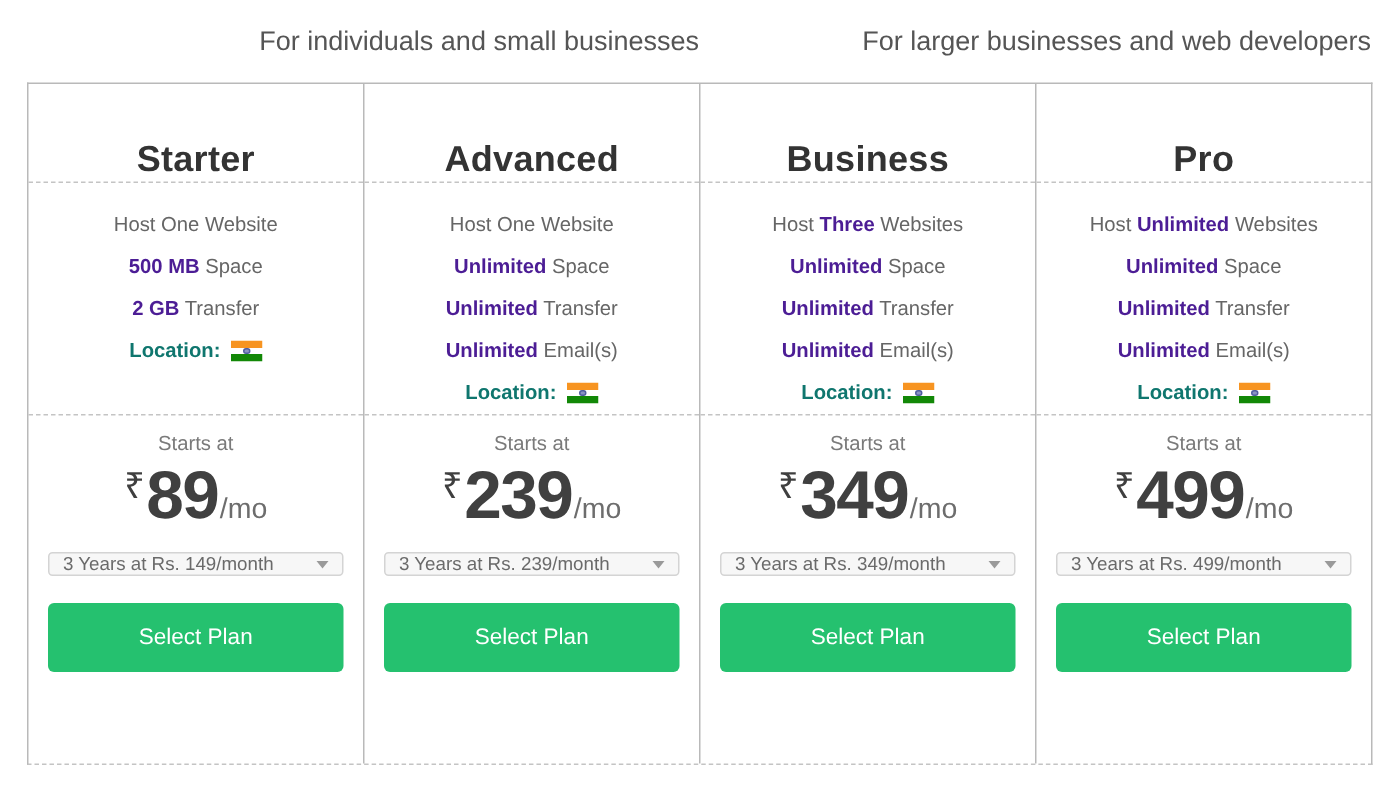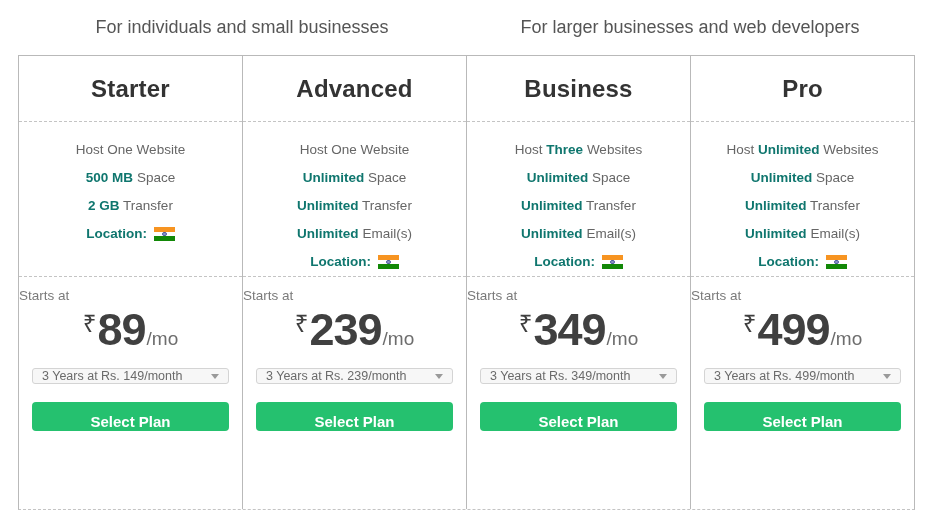--- a/index.html
+++ b/index.html
@@ -26,21 +26,21 @@
   .taglines {
     display: flex;
     height: 55px;
     align-items: center;
     padding: 0 18px;
     box-sizing: border-box;
   }
   .tagline {
     font-size: 18px;
     color: #555555;
-    text-align: center;
+    text-align: right;
     white-space: nowrap;
     font-weight: normal;
   }
   .tagline-left  { width: 448px; }
   .tagline-right { width: 448px; }
 
   
   .table {
     position: relative;
     margin: 0 18px;
@@ -59,21 +59,21 @@
     border-right: 1px solid #b9b9b9;
     display: flex;
     flex-direction: column;
   }
   .col:last-child { border-right: none; }
 
   
   .plan-head {
     height: 66px;
     display: flex;
-    align-items: center;
+    align-items: flex-end;
     justify-content: center;
     border-bottom: 1px dashed #c4c4c4;
     box-sizing: border-box;
   }
   .plan-name {
     font-size: 24px;
     font-weight: bold;
     color: #333333;
     letter-spacing: .2px;
   }
@@ -85,21 +85,21 @@
     border-bottom: 1px dashed #c4c4c4;
     height: 155px;
   }
   .feature {
     text-align: center;
     font-size: 13.5px;
     color: #666666;
     line-height: 28px;
     white-space: nowrap;
   }
-  .feature b { color: #0f766e; font-weight: bold; }
+  .feature b { color: #4c1d95; font-weight: bold; }
   .feature .label { color: #0f766e; font-weight: bold; }
 
   
   .flag {
     display: inline-block;
     width: 21px;
     height: 14px;
     vertical-align: -3px;
     margin-left: 3px;
     position: relative;
@@ -121,20 +121,21 @@
     margin-left: -2.3px; margin-top: -2.3px;
     border: 1px solid #4f5da0;
     border-radius: 50%;
     box-sizing: border-box;
     background: #8a93c4;
   }
 
   
   .price-box {
     padding-top: 10px;
+    text-align: center;
   }
   .starts-at {
     font-size: 13.5px;
     color: #7a7a7a;
     line-height: 18px;
   }
   .price-line {
     display: flex;
     align-items: baseline;
     justify-content: center;
@@ -192,30 +193,30 @@
     border-top: 5px solid #9a9a9a;
   }
 
   
   .btn-wrap {
     padding: 18px 13px 0 13px;
   }
   .select-plan {
     display: block;
     width: 100%;
-    height: 29px;
+    height: 46px;
     line-height: 38px;
     text-align: center;
     border: none;
     border-radius: 4px;
     background: #25c16f;
     color: #ffffff;
     font-family: "Liberation Sans", sans-serif;
     font-size: 15px;
-    font-weight: bold;
+    font-weight: normal;
     cursor: pointer;
     box-sizing: border-box;
   }
 </style>
 </head>
 <body>
 
 <div class="page">
 
   <div class="taglines">

